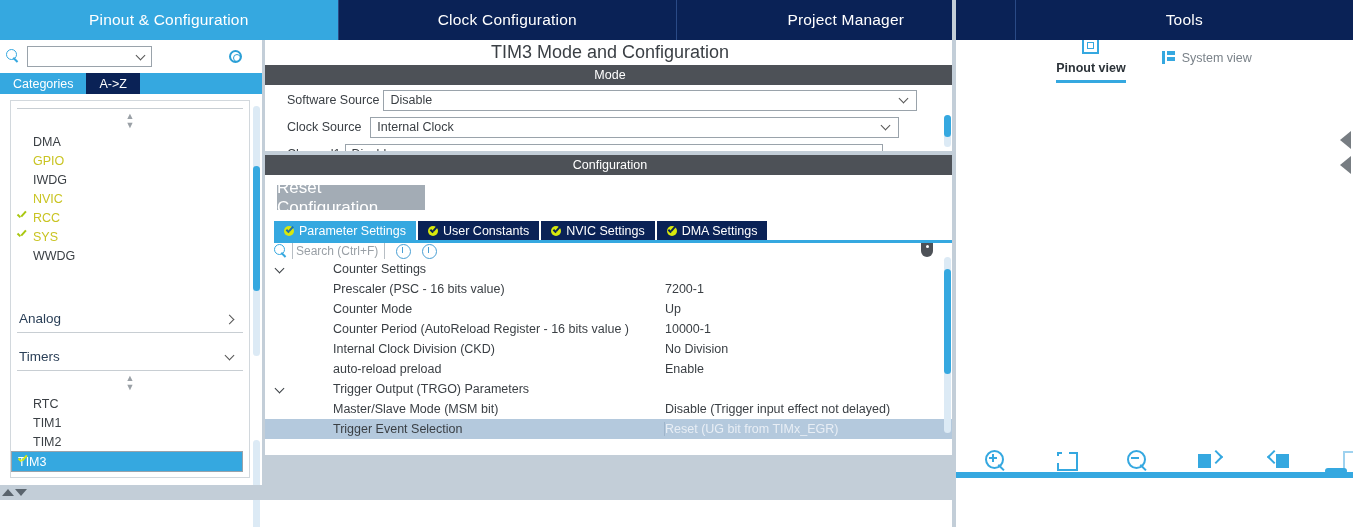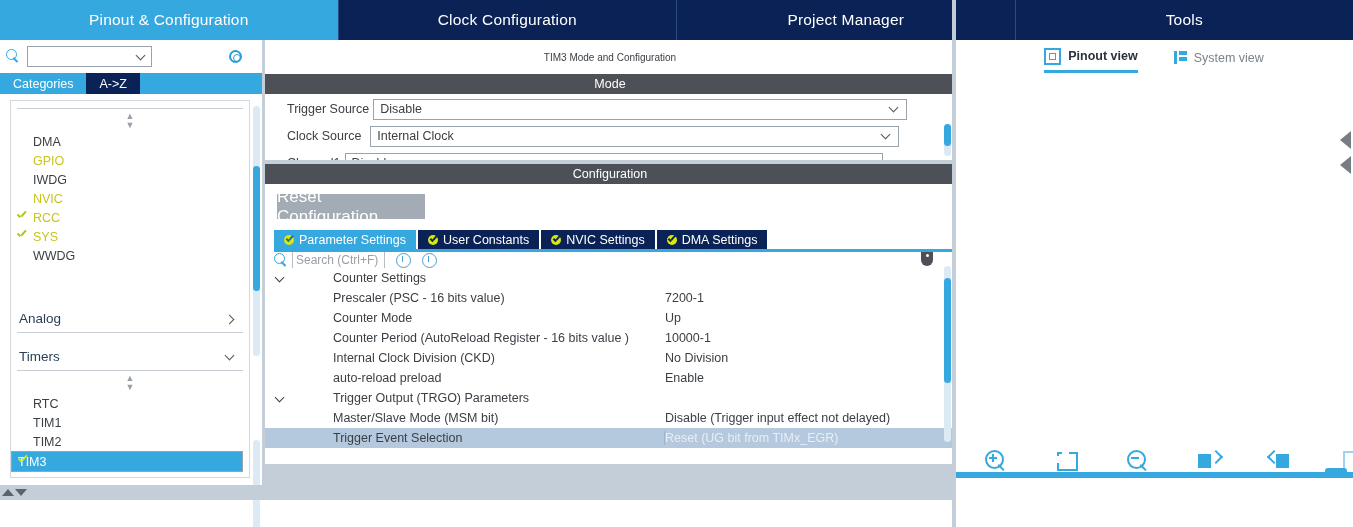--- a/index.html
+++ b/index.html
@@ -104,22 +104,22 @@
              display:flex;align-items:center;padding-left:2px;gap:1px;}
   .tri{width:0;height:0;cursor:pointer;}
   .tri.up{border-left:6px solid transparent;border-right:6px solid transparent;
           border-bottom:7px solid #5a646d;}
   .tri.down{border-left:6px solid transparent;border-right:6px solid transparent;
           border-top:7px solid #5a646d;}
 
   
   .center{width:690px;background:#c3ced8;position:relative;}
   .panel{background:#fff;margin:0;}
-  .panel-title{height:34px;display:flex;align-items:center;justify-content:center;
-               font-size:10px;color:#3a3f44;background:#fff;}
+  .panel-title{height:25px;display:flex;align-items:center;justify-content:center;
+               font-size:18px;color:#3a3f44;background:#fff;}
   .sect-head{height:20px;background:#4d5157;color:#fff;font-size:12.5px;
              display:flex;align-items:center;justify-content:center;}
 
   .mode-box{background:#fff;height:66px;position:relative;overflow:hidden;}
   .frow{display:flex;align-items:center;height:22px;padding-left:22px;}
   .frow label{font-size:12.5px;color:#3a3f44;white-space:nowrap;}
   .sel{
     height:19px;border:1px solid #9aa3ab;background:#fff;
     display:flex;align-items:center;padding:0 6px;font-size:12.5px;color:#3a3f44;
     cursor:pointer;margin-left:4px;position:relative;
@@ -188,21 +188,21 @@
               background:#dceaf5;border-radius:4px;cursor:pointer;}
   .cfg-scroll i{position:absolute;left:0;top:12px;width:7px;height:105px;
                 background:#35a8e0;border-radius:4px;display:block;}
 
   
   .right{flex:1;background:#fff;position:relative;overflow:hidden;}
   .view-tabs{height:32px;display:flex;align-items:center;justify-content:center;gap:36px;
              padding-top:4px;}
   .vtab{display:flex;align-items:center;gap:7px;font-size:12.5px;color:#7b838a;
         cursor:pointer;padding-bottom:5px;}
-  .vtab.active{color:#2b3238;font-weight:bold;border-bottom:3px solid #35a8e0;}
+  .vtab.active{color:#2b3238;font-weight:bold;border-bottom:3px solid #35a8e0;flex-direction:column;}
   .chip-ic{width:13px;height:13px;border:2px solid #35a8e0;position:relative;flex:0 0 13px;}
   .chip-ic::after{content:"";position:absolute;inset:3px;border:1.5px solid #35a8e0;}
   .sys-ic{width:13px;height:13px;position:relative;flex:0 0 13px;}
   .sys-ic::before{content:"";position:absolute;left:0;top:0;width:3px;height:13px;
     background:#35a8e0;}
   .sys-ic::after{content:"";position:absolute;left:5px;top:0;width:8px;height:4px;
     background:#35a8e0;box-shadow:0 6px 0 #35a8e0;}
 
   .pinview{position:absolute;left:0;right:0;top:36px;bottom:60px;overflow:hidden;}
   .rarrow{position:absolute;right:2px;width:0;height:0;
@@ -364,21 +364,21 @@
       </div>
     </div>
 
     <div class="center">
 
       <div class="panel">
         <div class="panel-title">TIM3 Mode and Configuration</div>
         <div class="sect-head">Mode</div>
         <div class="mode-box">
           <div class="frow" style="margin-top:4px">
-            <label>Trigger Source</label>
+            <label>Software Source</label>
             <div class="sel w1">
               <span>Disable</span>
               <span class="dn"></span>
             </div>
           </div>
           <div class="frow" style="margin-top:5px">
             <label>Clock Source</label>
             <div class="sel w2">
               <span>Internal Clock</span>
               <span class="dn"></span>

